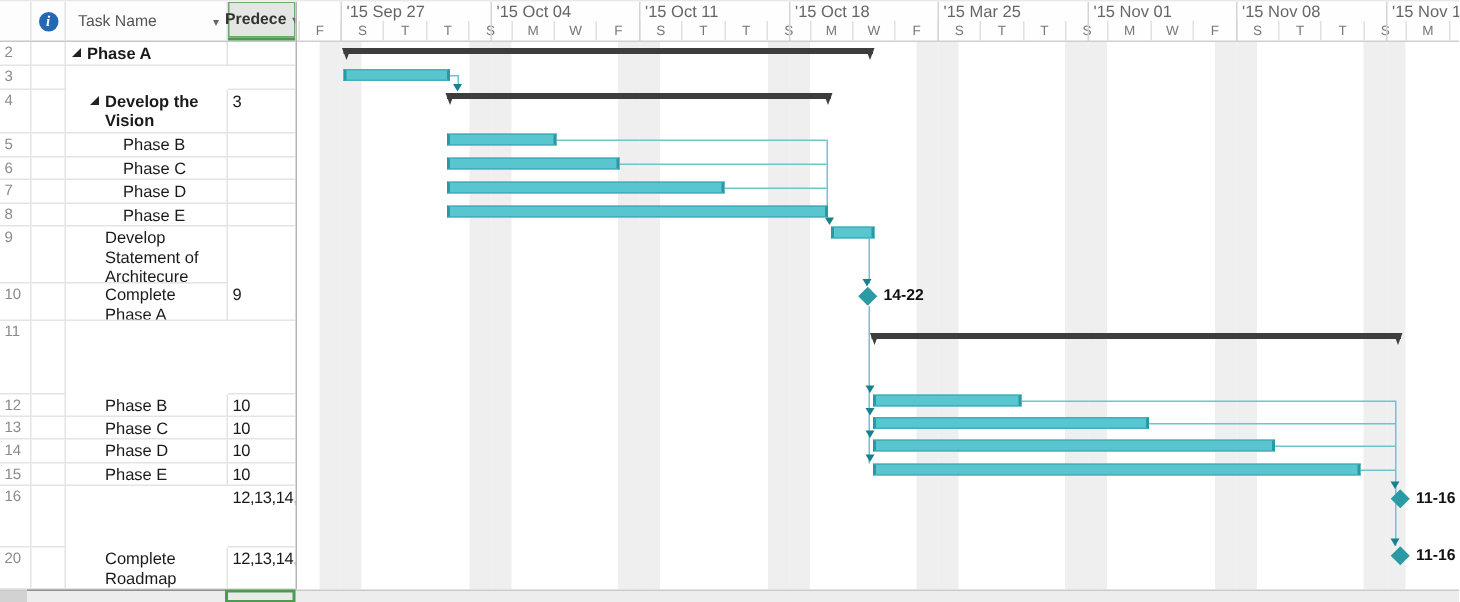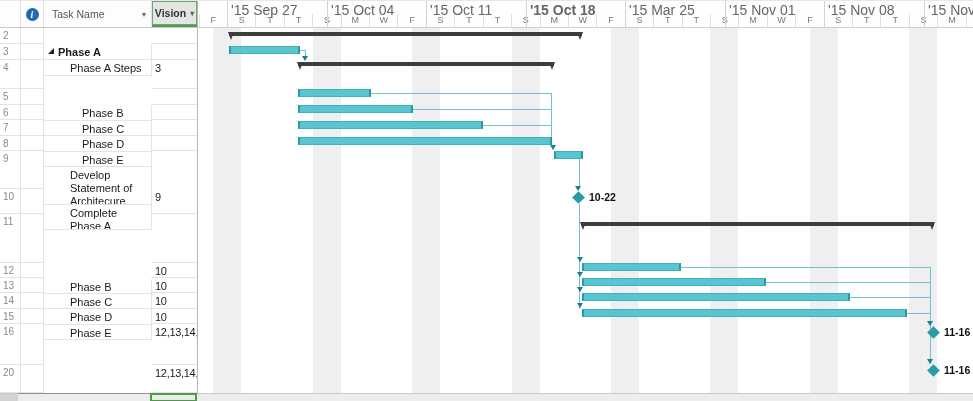--- a/index.html
+++ b/index.html
@@ -18,30 +18,30 @@
               border-bottom:2px solid #4e9b4e;justify-content:center;color:#333;font-weight:bold;}
   .filter-arrow{font-size:8px;color:#666;margin-left:4px;}
   .hcell.name .filter-arrow{position:absolute;right:5px;}
   #info-icon{width:13px;height:13px;border-radius:50%;background:#2268b2;color:#fff;font-size:10px;
              font-weight:bold;display:flex;align-items:center;justify-content:center;font-family:"Liberation Serif",serif;font-style:italic;}
   .trow{position:absolute;left:0;width:197px;box-sizing:border-box;}
   .tcell{position:absolute;top:0;height:100%;box-sizing:border-box;border-bottom:1px solid #e4e4e4;
          border-right:1px solid #e4e4e4;overflow:hidden;}
   .tcell.num{left:0;width:21px;font-size:10px;color:#8a8a8a;padding:2px 0 0 3px;}
   .tcell.info{left:21px;width:23px;}
-  .tcell.name{left:44px;width:108px;font-size:11px;line-height:13px;padding-top:2px;margin-top:16px;}
+  .tcell.name{left:44px;width:108px;font-size:11px;line-height:13px;padding-top:2px;}
   .tcell.name.bold{font-weight:bold;}
   .tcell.pred{left:152px;width:45px;font-size:11px;letter-spacing:-0.3px;padding:2px 0 0 3px;white-space:nowrap;border-right:none;}
   .expand-marker{position:absolute;width:0;height:0;border-bottom:6px solid #222;border-left:6px solid transparent;}
   
   #chart-pane{position:absolute;left:197px;top:0;width:776px;height:392px;overflow:hidden;background:#fff;}
   #chart-header{position:absolute;left:0;top:0;width:776px;height:27px;background:#fefefe;
                 border-bottom:1px solid #cfcfcf;box-sizing:border-box;}
   .week-line{position:absolute;top:0;width:1px;height:27px;background:#d4d4d4;}
-  .week-label{position:absolute;top:1px;font-size:14px;color:#666;white-space:nowrap;}
+  .week-label{position:absolute;top:1px;font-size:11px;color:#666;white-space:nowrap;}
   .day-slot{position:absolute;top:13px;height:13px;border-left:1px solid #e0e0e0;font-size:9px;color:#777;
             text-align:center;line-height:13px;box-sizing:border-box;}
   #chart-body{position:absolute;left:0;top:27px;width:776px;height:365px;}
   .weekend-band{position:absolute;top:0;height:365px;background:#efefef;}
   .week-grid{position:absolute;top:0;height:365px;width:1px;background:#f1f1f1;}
   .gantt-bar{position:absolute;height:8px;background:#58c5cf;border:1px solid #3fb0bc;
              border-left:2px solid #2899a6;border-right:2px solid #2899a6;box-sizing:border-box;}
   .summary-bar{position:absolute;height:4px;background:#3d3d3d;}
   .summary-bar::before,.summary-bar::after{content:"";position:absolute;top:0;width:0;height:0;
              border-left:3px solid transparent;border-right:3px solid transparent;border-top:8px solid #3d3d3d;}
@@ -69,40 +69,40 @@
     <div id="table-header">
       <div class="hcell num"></div>
       <div class="hcell info">
         <div id="info-icon">i</div>
       </div>
       <div class="hcell name">
         <span>Task Name</span>
         <span class="filter-arrow">▾</span>
       </div>
       <div class="hcell pred">
-        <span>Vision</span>
+        <span>Predece</span>
         <span class="filter-arrow">▾</span>
       </div>
     </div>
     <div id="table-body">
         <div class="trow" style="top: 27px; height: 16px;">
           <div class="tcell num">2</div>
           <div class="tcell info"></div>
           <div class="tcell name bold" style="padding-left: 14px;">Phase A<div class="expand-marker" style="left: 4px; top: 4px;"></div></div>
           <div class="tcell pred"></div>
         </div>
         <div class="trow" style="top: 43px; height: 16px;">
           <div class="tcell num">3</div>
           <div class="tcell info"></div>
-          <div class="tcell name" style="padding-left: 26px;">Phase A Steps</div>
           <div class="tcell pred"></div>
         </div>
         <div class="trow" style="top: 59px; height: 29px;">
           <div class="tcell num">4</div>
           <div class="tcell info"></div>
+          <div class="tcell name bold" style="padding-left: 26px;">Develop the Vision<div class="expand-marker" style="left: 16px; top: 4px;"></div></div>
           <div class="tcell pred">3</div>
         </div>
         <div class="trow" style="top: 88px; height: 16px;">
           <div class="tcell num">5</div>
           <div class="tcell info"></div>
           <div class="tcell name" style="padding-left: 38px;">Phase B</div>
           <div class="tcell pred"></div>
         </div>
         <div class="trow" style="top: 104px; height: 15px;">
           <div class="tcell num">6</div>
@@ -163,20 +163,21 @@
           <div class="tcell pred">10</div>
         </div>
         <div class="trow" style="top: 323px; height: 41px;">
           <div class="tcell num">16</div>
           <div class="tcell info"></div>
           <div class="tcell pred">12,13,14,15</div>
         </div>
         <div class="trow" style="top: 364px; height: 28px;">
           <div class="tcell num">20</div>
           <div class="tcell info"></div>
+          <div class="tcell name" style="padding-left: 26px;">Complete Roadmap</div>
           <div class="tcell pred">12,13,14,15</div>
         </div>
       </div>
   </div>
 
   <div id="chart-pane">
     <div id="chart-header">
         <div class="day-slot" style="left: 1.6px; width: 28.41px;">F</div>
         <div class="day-slot" style="left: 30.01px; width: 28.41px;">S</div>
         <div class="day-slot" style="left: 58.42px; width: 28.41px;">T</div>
@@ -205,21 +206,21 @@
         <div class="day-slot" style="left: 711.85px; width: 28.41px;">S</div>
         <div class="day-slot" style="left: 740.26px; width: 28.41px;">M</div>
         <div class="day-slot" style="left: 768.67px; width: 28.41px;">W</div>
         <div class="week-line" style="left: 30px;"></div>
         <div class="week-label" style="left: 34px;">'15 Sep 27</div>
         <div class="week-line" style="left: 130px;"></div>
         <div class="week-label" style="left: 134px;">'15 Oct 04</div>
         <div class="week-line" style="left: 229px;"></div>
         <div class="week-label" style="left: 233px;">'15 Oct 11</div>
         <div class="week-line" style="left: 329px;"></div>
-        <div class="week-label" style="left: 333px; font-weight: bold;">'15 Oct 18</div>
+        <div class="week-label" style="left: 333px;">'15 Oct 18</div>
         <div class="week-line" style="left: 428px;"></div>
         <div class="week-label" style="left: 432px;">'15 Mar 25</div>
         <div class="week-line" style="left: 528px;"></div>
         <div class="week-label" style="left: 532px;">'15 Nov 01</div>
         <div class="week-line" style="left: 627px;"></div>
         <div class="week-label" style="left: 631px;">'15 Nov 08</div>
         <div class="week-line" style="left: 727px;"></div>
         <div class="week-label" style="left: 731px;">'15 Nov 15</div>
       </div>
     <div id="chart-body">
@@ -263,21 +264,21 @@
         <div class="link-arrow" style="left: 730px; top: 331px;"></div>
         <div class="summary-bar" style="left: 32px; top: 4px; width: 353px;"></div>
         <div class="gantt-bar" style="left: 32px; top: 18px; width: 71px;"></div>
         <div class="summary-bar" style="left: 101px; top: 34px; width: 256px;"></div>
         <div class="gantt-bar" style="left: 101px; top: 61px; width: 73px;"></div>
         <div class="gantt-bar" style="left: 101px; top: 77px; width: 115px;"></div>
         <div class="gantt-bar" style="left: 101px; top: 93px; width: 185px;"></div>
         <div class="gantt-bar" style="left: 101px; top: 109px; width: 254px;"></div>
         <div class="gantt-bar" style="left: 357px; top: 123px; width: 29px;"></div>
         <div class="milestone" style="left: 376.5px; top: 164.5px;"></div>
-        <div class="milestone-label" style="left: 392px; top: 169px;">10-22</div>
+        <div class="milestone-label" style="left: 392px; top: 169px;">14-22</div>
         <div class="summary-bar" style="left: 384px; top: 194px; width: 353px;"></div>
         <div class="gantt-bar" style="left: 385px; top: 235px; width: 99px;"></div>
         <div class="gantt-bar" style="left: 385px; top: 250px; width: 184px;"></div>
         <div class="gantt-bar" style="left: 385px; top: 265px; width: 268px;"></div>
         <div class="gantt-bar" style="left: 385px; top: 281px; width: 325px;"></div>
         <div class="milestone" style="left: 731.5px; top: 299.5px;"></div>
         <div class="milestone-label" style="left: 747px; top: 304px;">11-16</div>
         <div class="milestone" style="left: 731.5px; top: 337.5px;"></div>
         <div class="milestone-label" style="left: 747px; top: 342px;">11-16</div>
       </div>

